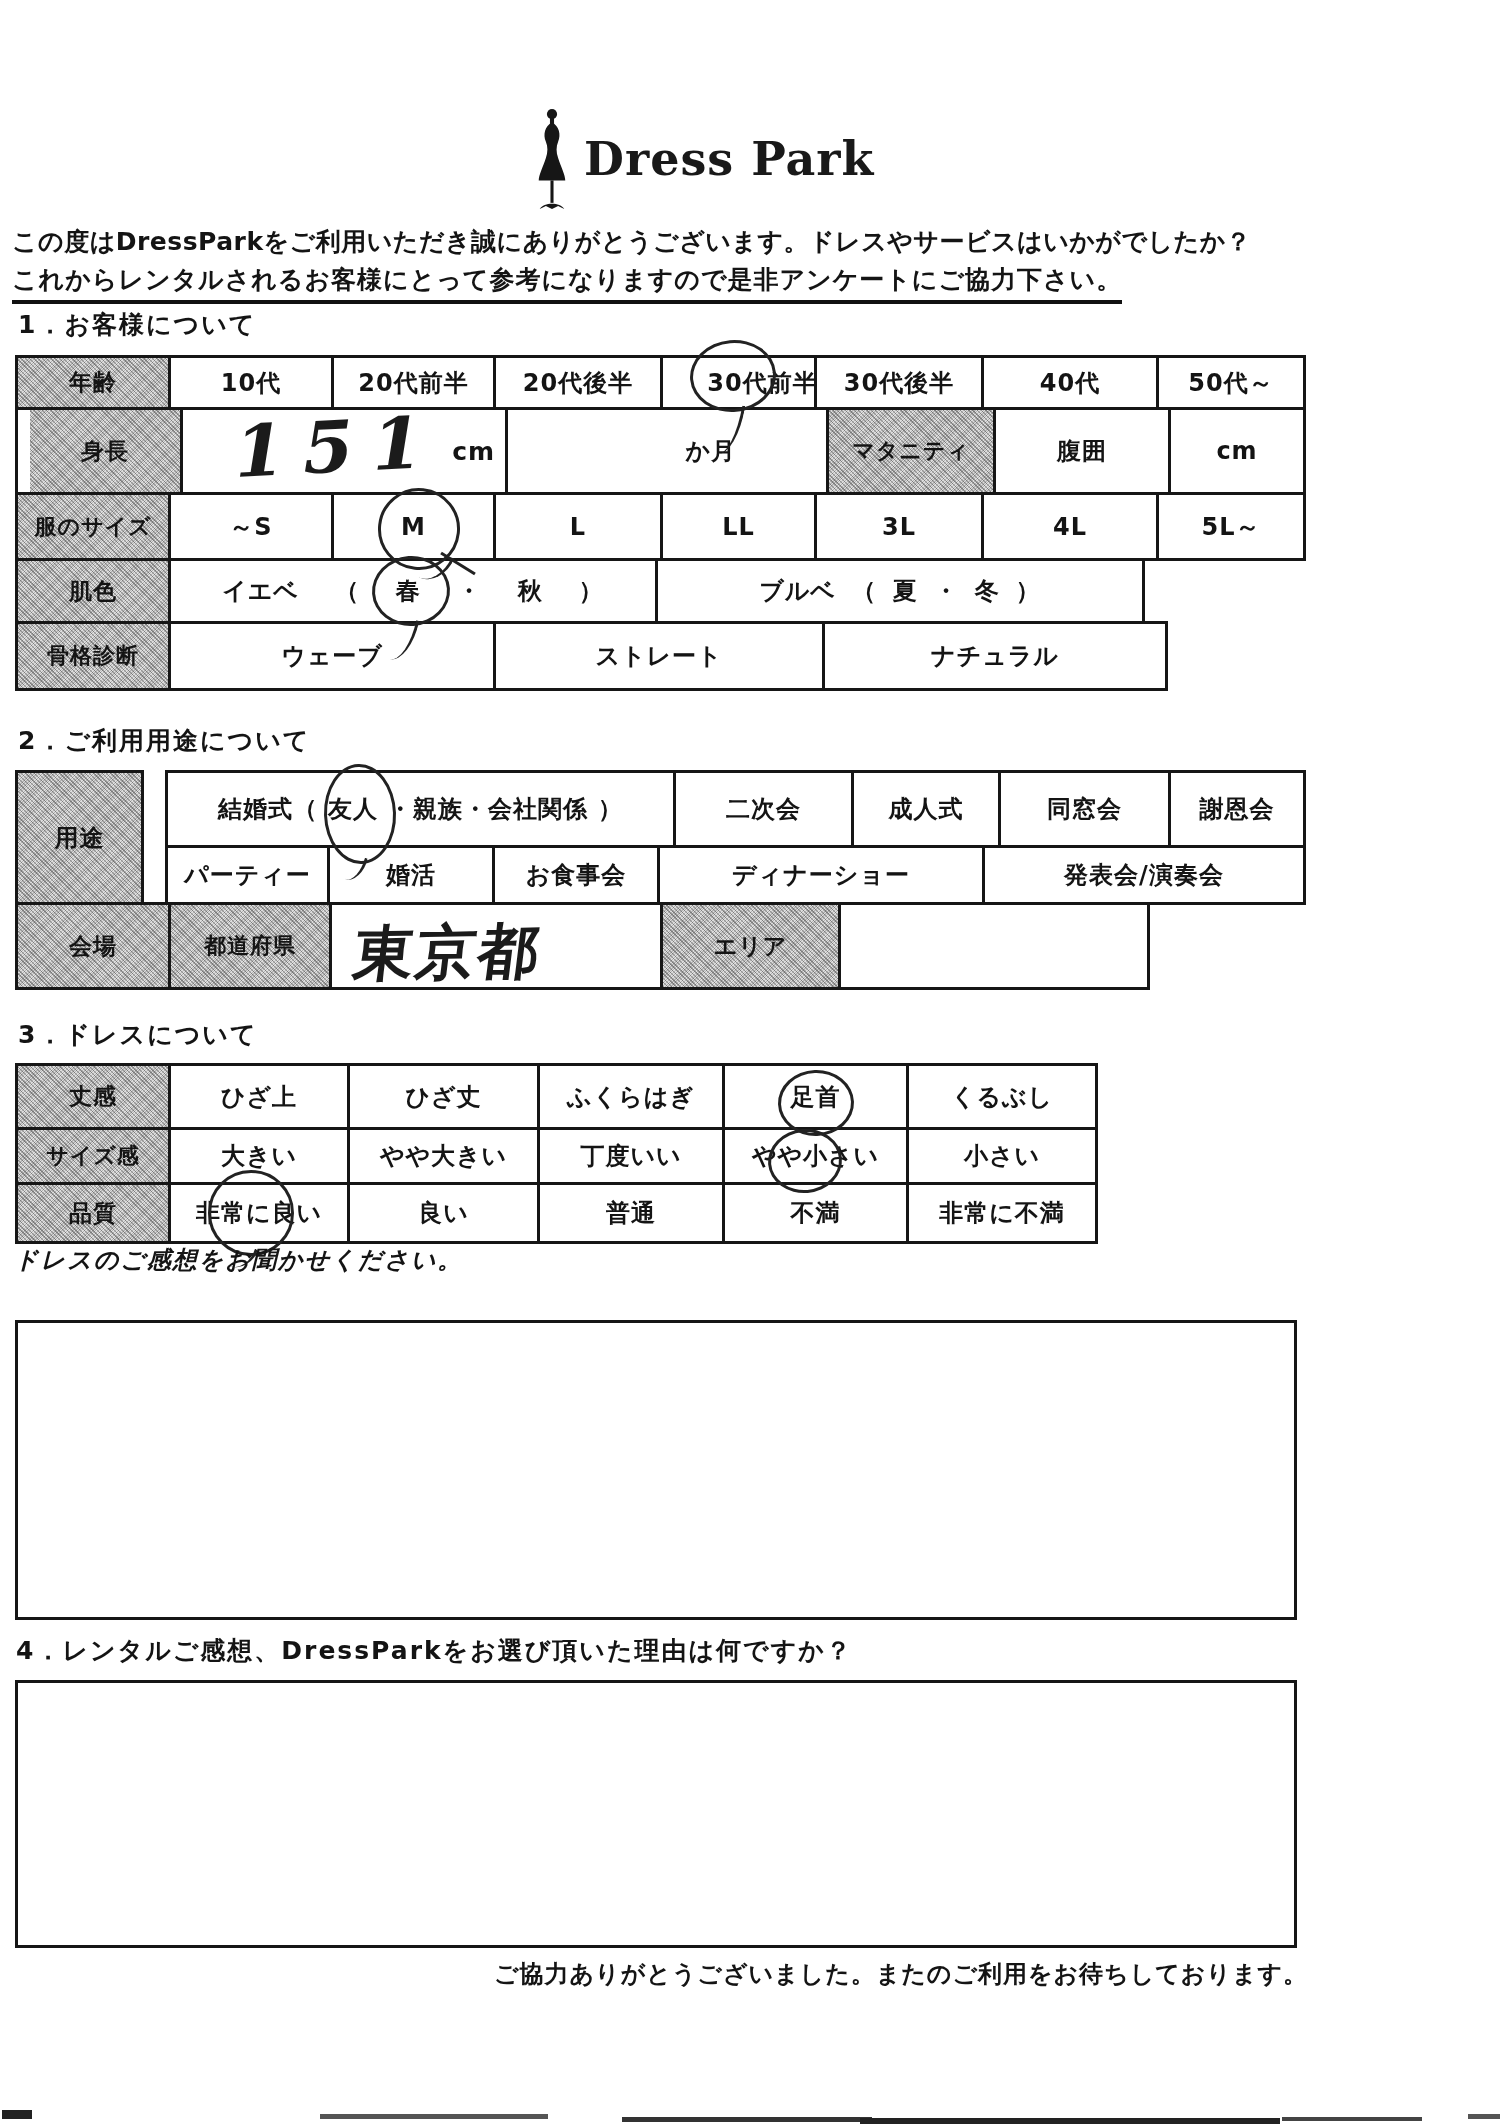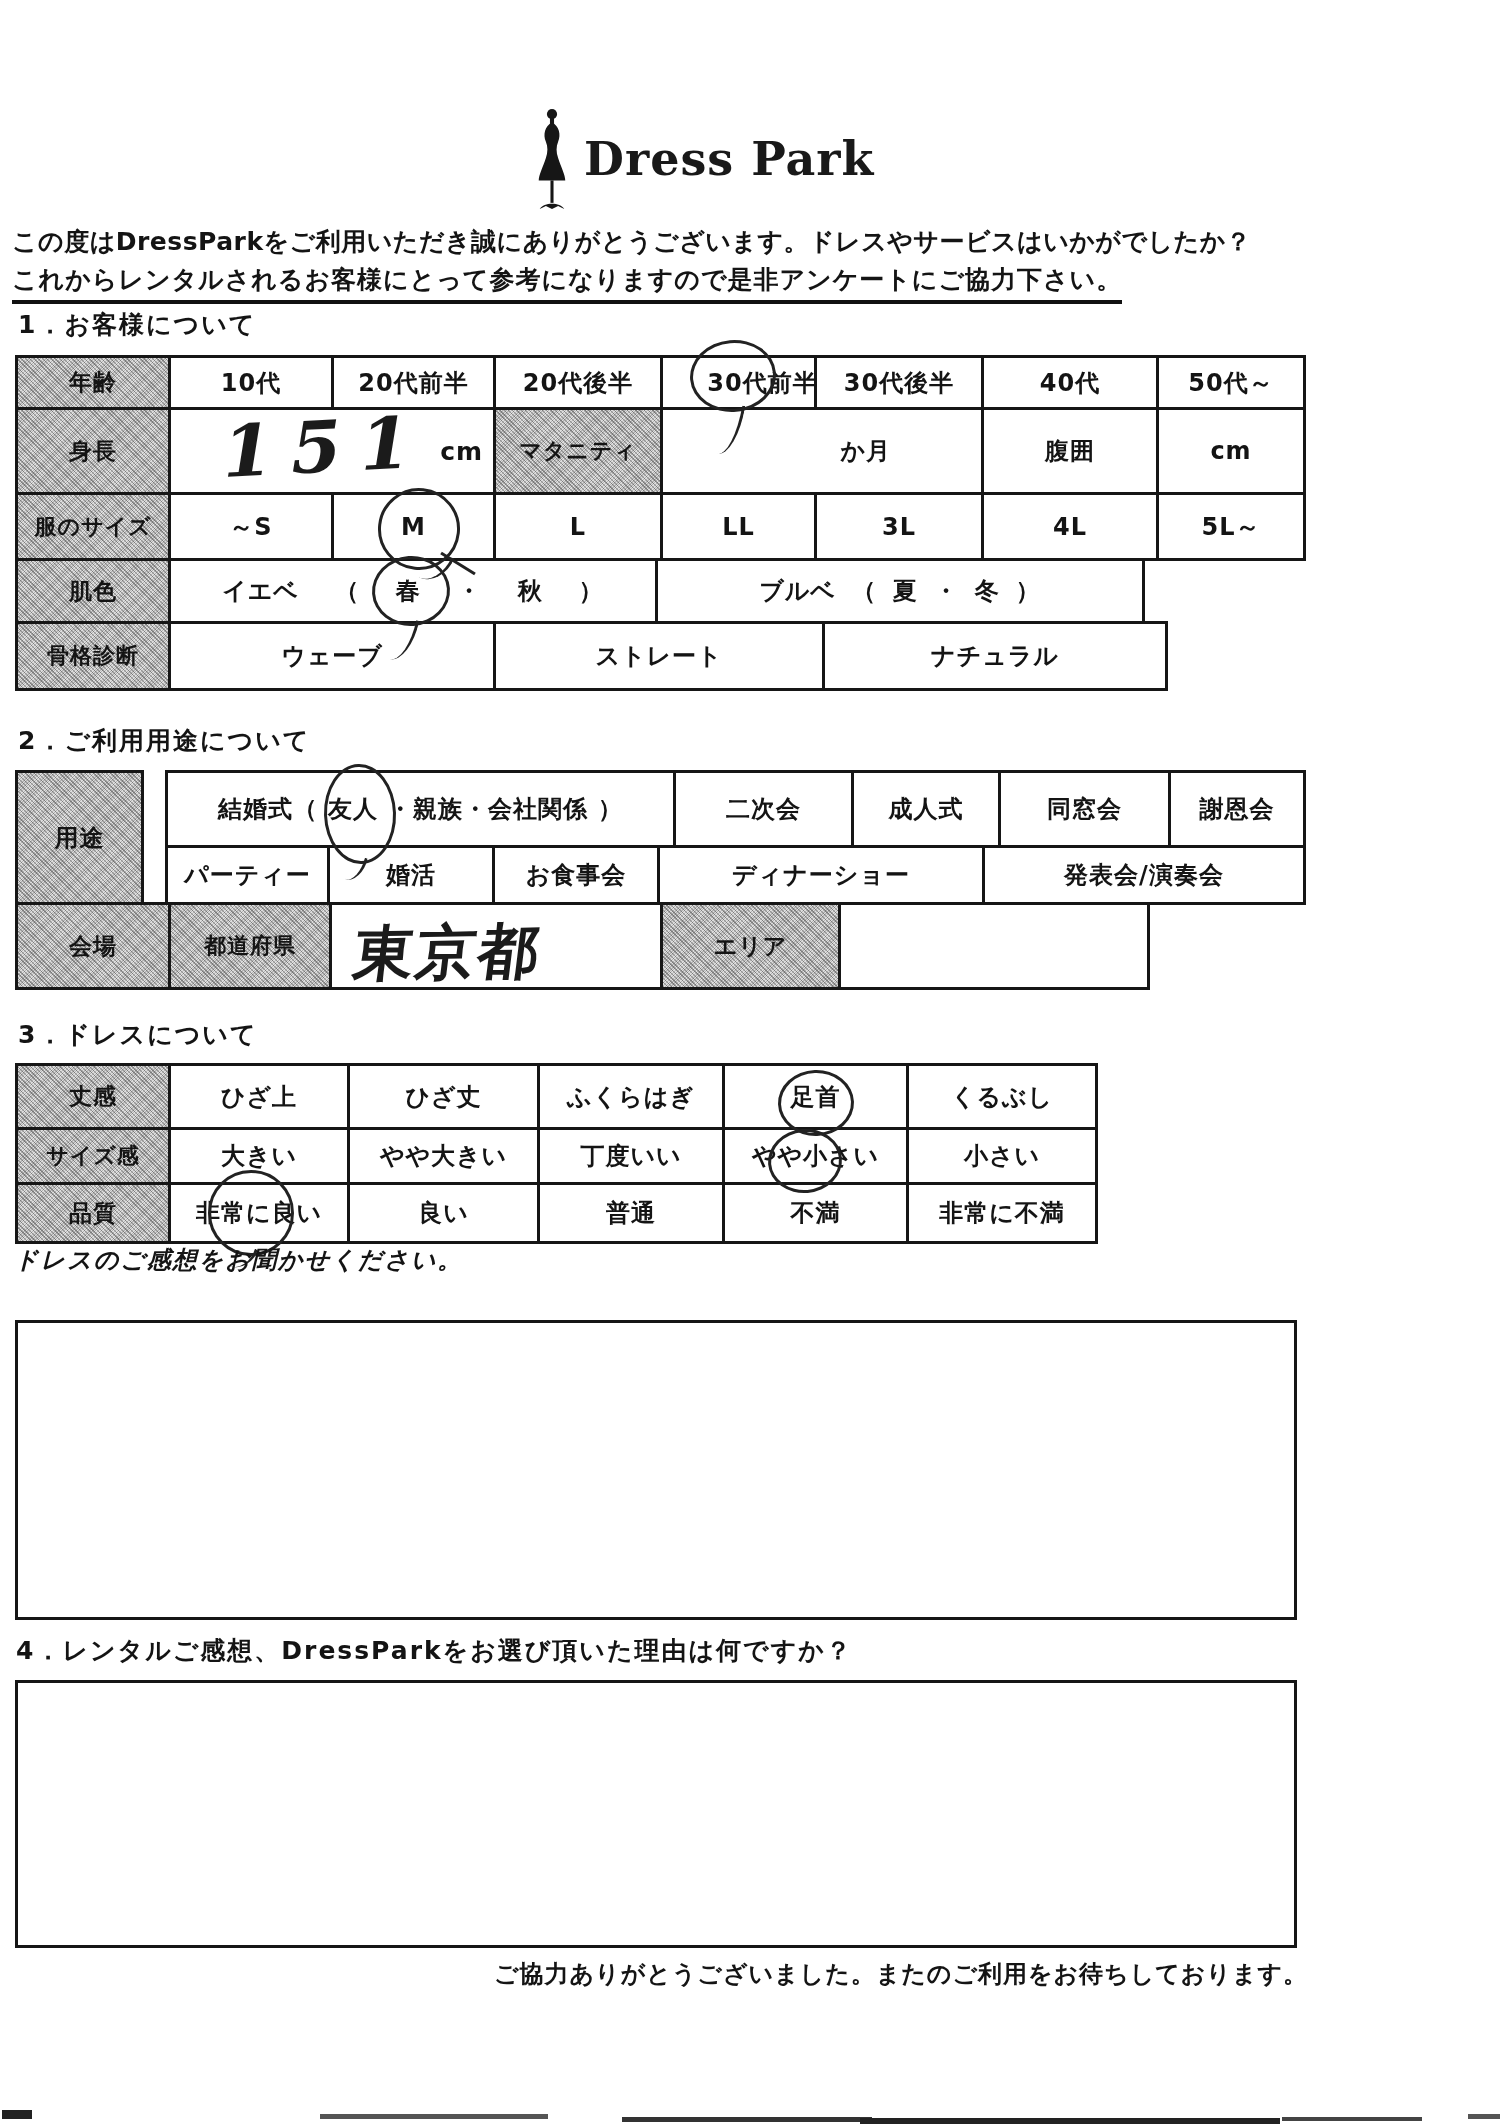--- a/index.html
+++ b/index.html
@@ -67,30 +67,30 @@
     <div class="cell ht" style="width:153px;font-size:23px;">年齢</div>
     <div class="cell" style="width:163px;">10代</div>
     <div class="cell" style="width:162px;">20代前半</div>
     <div class="cell" style="width:167px;">20代後半</div>
     <div class="cell" style="width:154px;padding-left:48px;">30代前半</div>
     <div class="cell" style="width:167px;">30代後半</div>
     <div class="cell" style="width:175px;">40代</div>
     <div class="cell">50代～</div>
   </div>
 
-  <div class="row" style="left:15px;top:407px;width:1291px;height:88px;">
+  <div class="row" style="left:15px;top:407px;width:1291px;height:88px;padding-left:12px;">
     <div class="cell ht" style="width:153px;font-size:23px;">身長</div>
     <div class="cell" style="width:325px;">
       <span class="hand hand151" style="left:52px;top:-6px;">151</span>
       <span class="unit-right">cm</span>
     </div>
-    <div class="cell ht" style="width:167px;font-size:22px;">マタニティ</div>
     <div class="cell pull-right" style="width:321px;">
       <span>か月</span>
     </div>
+    <div class="cell ht" style="width:167px;font-size:22px;">マタニティ</div>
     <div class="cell" style="width:175px;">腹囲</div>
     <div class="cell">cm</div>
   </div>
 
   <div class="row" style="left:15px;top:492px;width:1291px;height:69px;">
     <div class="cell ht" style="width:153px;font-size:22px;">服のサイズ</div>
     <div class="cell" style="width:163px;">～S</div>
     <div class="cell" style="width:162px;">M</div>
     <div class="cell" style="width:167px;">L</div>
     <div class="cell" style="width:154px;">LL</div>

